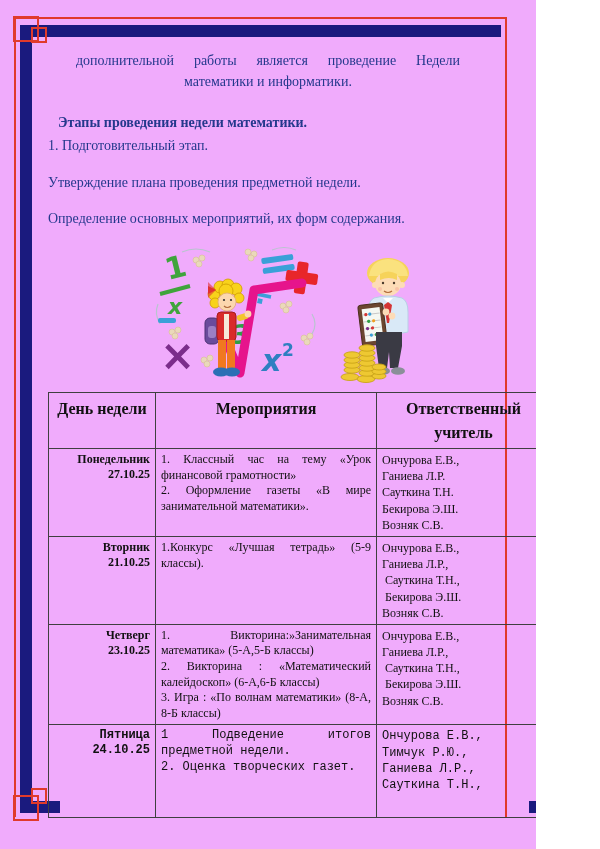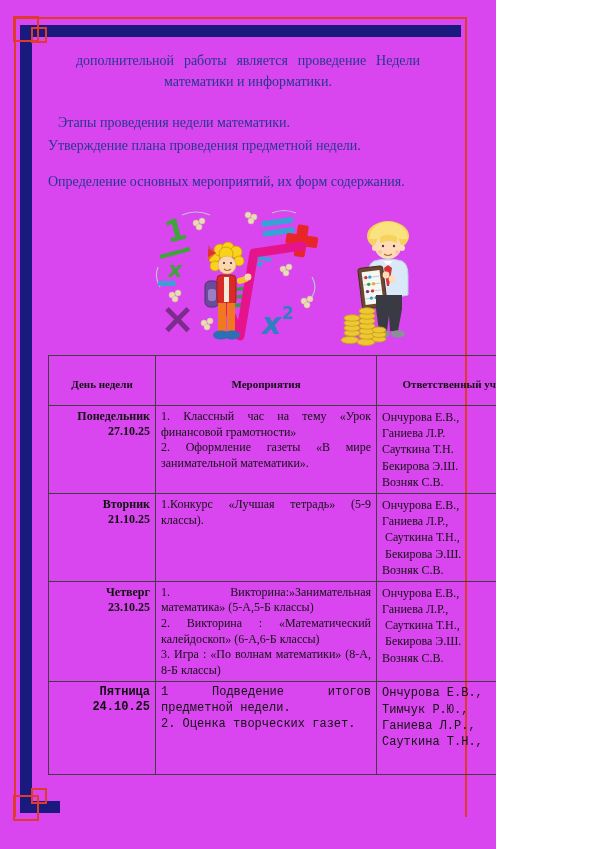--- a/index.html
+++ b/index.html
@@ -1,19 +1,19 @@
 <!DOCTYPE html>
 <html><head>
 <meta charset="utf-8">
 <style>
   html,body{margin:0;padding:0;background:#ffffff;}
   .page{
     position:relative;
-    width:496px;height:849px;
-    background:#d946ef;
+    width:536px;height:849px;
+    background:#f0abfc;
     overflow:hidden;
     font-family:"Liberation Serif", serif;
   }
   
   .fr{position:absolute;}
   .navy{background:#1a1a7e;}
   .redline{background:#e03a2b;}
   .redbox{border:2px solid #e03a2b;background:transparent;}
   
   .content{
@@ -21,21 +21,21 @@
     color:#24388c;
     font-size:14px;line-height:1.5;
   }
   .intro{
     margin:0 28px 20px 28px;
     text-align:justify;
     text-align-last:center;
   }
   .heading{
     margin:0 0 2px 10px;
-    font-weight:normal;
+    font-weight:bold;
   }
   .step{margin:0 0 16px 0;}
   .para{margin:0 0 15px 0;}
   .illustration{
     margin-top:12px;
     height:140px;
     display:flex;
     align-items:flex-end;
   }
   .illo-left{margin-left:104px;}
@@ -48,24 +48,24 @@
     color:#111;
     font-size:12px;
     table-layout:fixed;
   }
   table.schedule th, table.schedule td{
     border:1px solid #3f3f3f;
     vertical-align:top;
     padding:3px 5px;
   }
   table.schedule th{
-    font-size:11px;
+    font-size:16px;
     text-align:center;
     height:26px;
-    padding-top:20px;
+    padding-top:4px;
   }
   col.c1{width:107px;} col.c2{width:221px;} col.c3{width:174px;}
   td.c-day{text-align:right;font-weight:bold;line-height:1.25;padding-top:5px;}
   td.c-events{text-align:justify;line-height:1.3;}
   td.c-teachers{line-height:1.35;margin-top:35px;}
   .event{margin:0;}
   tbody tr:nth-child(1) td{height:66px;}
   tbody tr:nth-child(2) td{height:57px;}
   tbody tr:nth-child(3) td{height:43px;}
   tbody tr:nth-child(4) td{height:86px;font-family:Liberation Mono, monospace;}
@@ -93,20 +93,21 @@
   <div class="fr redbox" style="left:13px;top:795px;width:22px;height:22px;"></div>
   <div class="fr redbox" style="left:31px;top:788px;width:12px;height:12px;"></div>
   <div class="fr redbox" style="left:546px;top:795px;width:22px;height:22px;"></div>
   <div class="fr redbox" style="left:538px;top:788px;width:12px;height:12px;"></div>
 
   <div class="content">
 
     <p class="intro">дополнительной работы является проведение Недели математики и информатики.</p>
 
     <p class="heading">Этапы проведения недели математики.</p>
+    <p class="step">1. Подготовительный этап.</p>
 
     <p class="para">Утверждение плана проведения предметной недели.</p>
     <p class="para">Определение основных мероприятий, их форм содержания.</p>
 
     <div class="illustration">
 
       <svg class="illo-left" width="172" height="140" viewBox="0 0 172 140" xmlns="http://www.w3.org/2000/svg">
         <g font-family="DejaVu Sans, sans-serif" font-weight="bold">
 
           <g fill="#ead9ba" stroke="#d6bf96" stroke-width="0.6">

